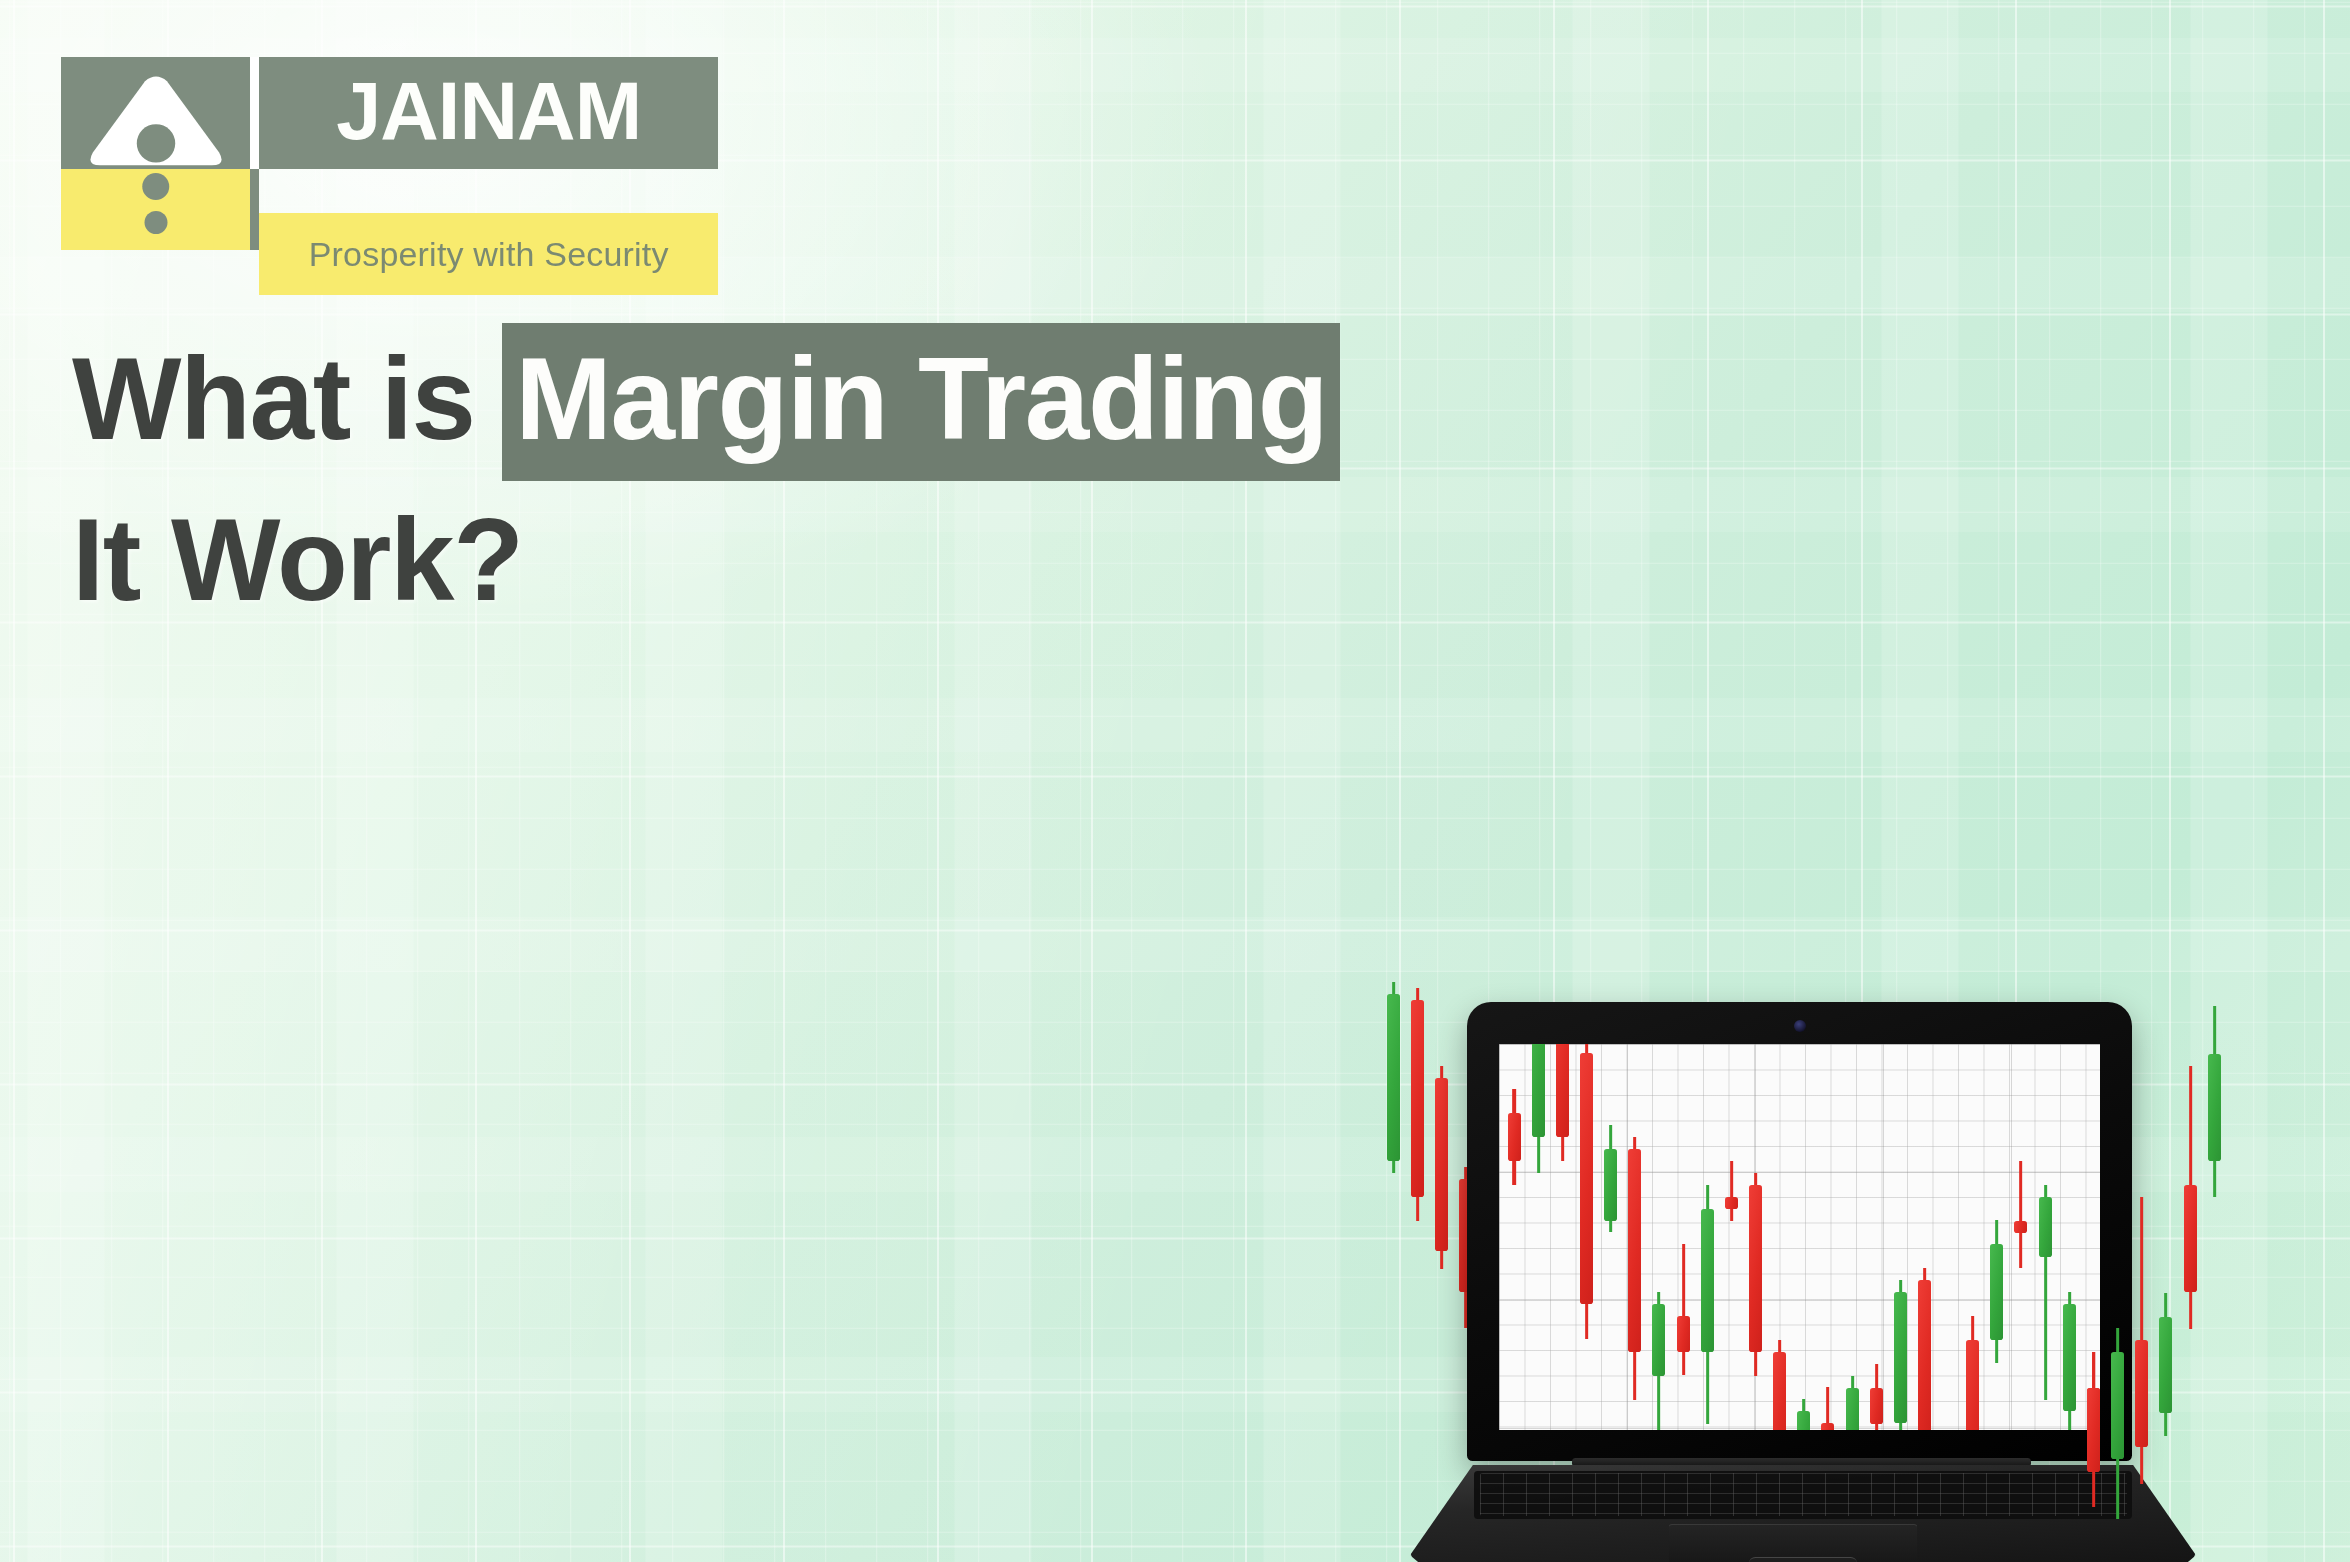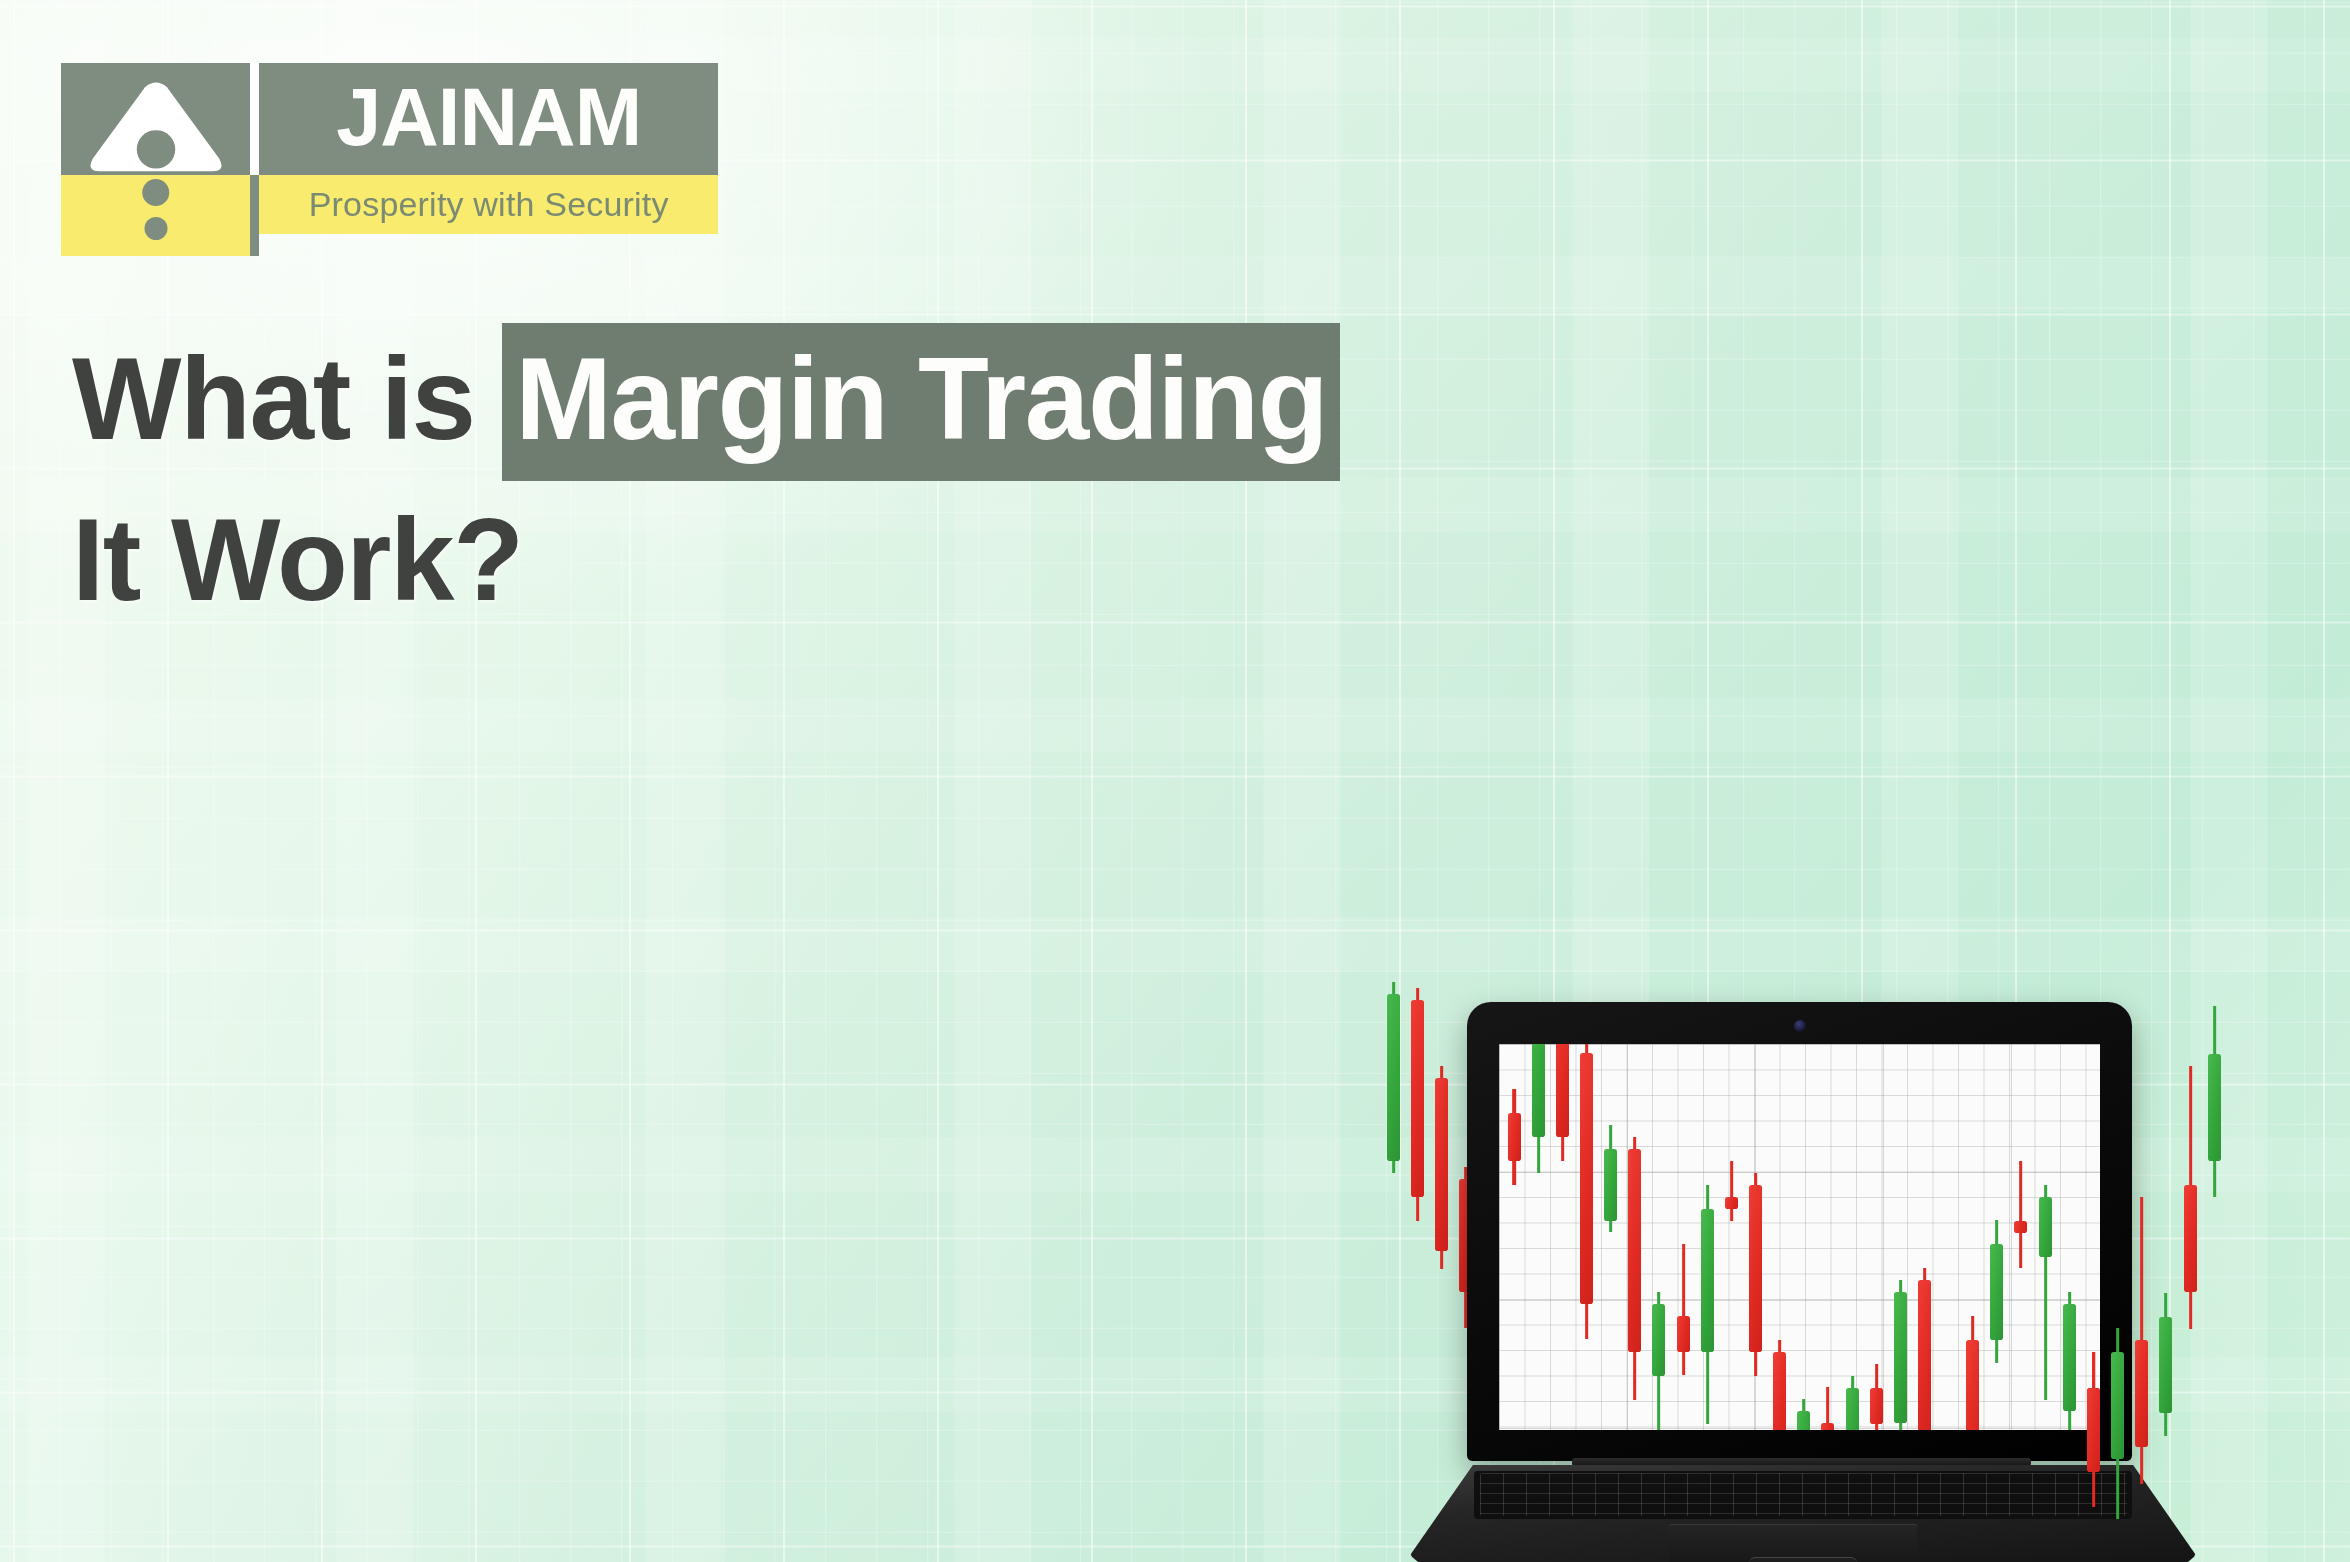--- a/index.html
+++ b/index.html
@@ -50,21 +50,21 @@
   .bg-veil {
     position: absolute; inset: 0;
     background: linear-gradient(105deg, rgba(255,255,255,0.45) 0%, rgba(255,255,255,0.05) 40%, rgba(255,255,255,0.0) 70%);
     pointer-events: none;
   }
 
   
   #logo {
     position: absolute;
     left: 61px;
-    top: 63px;
+    top: 57px;
     display: flex;
     align-items: stretch;
     justify-content: space-between;
   }
   .logo-mark {
     width: 189px;
     display: flex;
     flex-direction: column;
   }
   .mark-top {
@@ -118,24 +118,25 @@
   .wordmark span {
     color: #fdfefb;
     font-size: 81px;
     font-weight: 700;
     letter-spacing: -0.9px;
     line-height: 1;
     padding-bottom: 3.7px;
   }
   .tagline {
     background: #f8eb6e;
-    height: 59px;
+    height: 82px;
     display: flex;
     align-items: center;
     justify-content: center;
+    margin-top: 44px;
   }
   .tagline span {
     color: #7b8a72;
     font-size: 34px;
     font-weight: 400;
     letter-spacing: 0.2px;
   }
 
   
   #headline {

